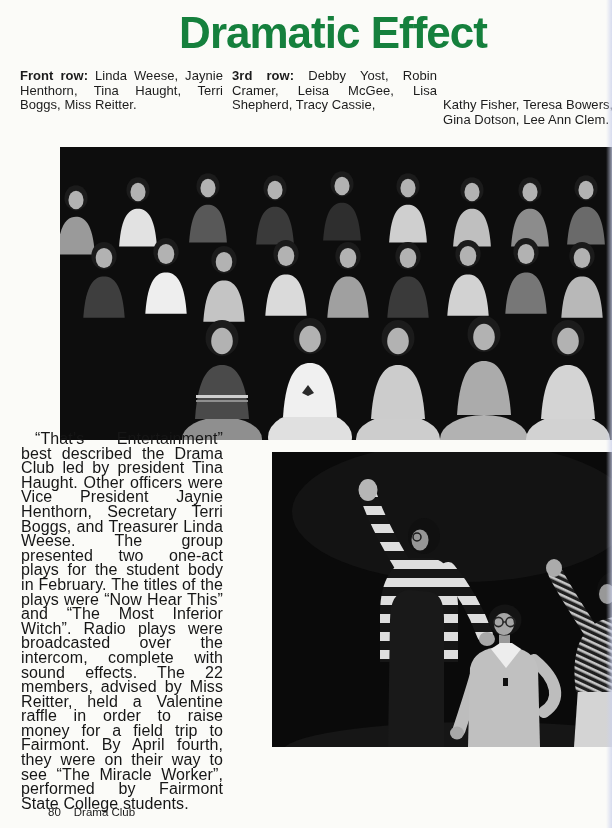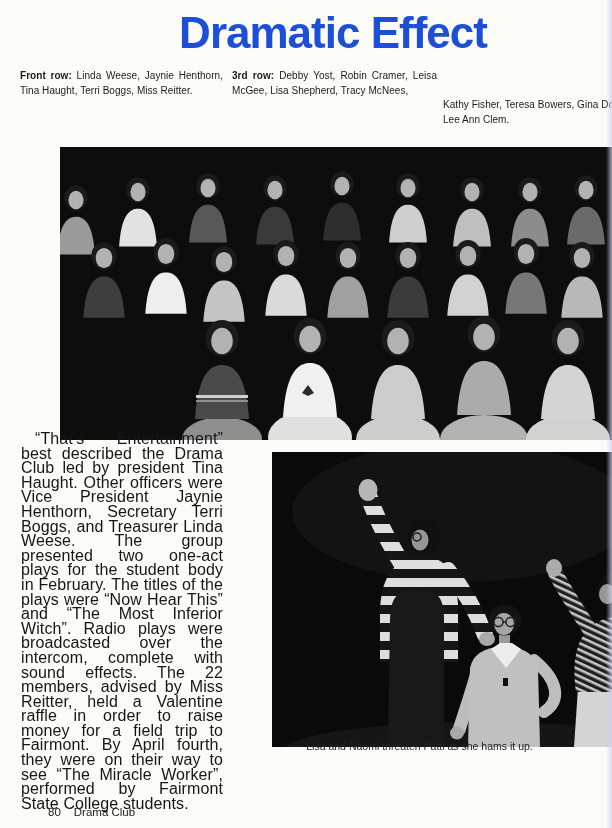--- a/index.html
+++ b/index.html
@@ -10,26 +10,26 @@
     overflow:hidden;
     font-family:"Liberation Sans", sans-serif;
     color:#1a1a1a;
     margin:0 auto;
   }
   
   .title{
     position:absolute;top:11px;left:54px;width:558px;
     margin:0;text-align:center;
     font-size:44px;font-weight:bold;letter-spacing:-1px;line-height:1.0;
-    color:#1d4ed8;
+    color:#15803d;
   }
   
   .roster-col{
     position:absolute;top:69px;
-    font-size:10px;line-height:14.5px;
+    font-size:13px;line-height:14.5px;
     letter-spacing:0.05px;
     color:#1c1c1c;
   }
   .roster-col p{margin:0;text-align:justify;}
   .roster-col b{font-weight:bold;}
   .col1{left:20px;width:203px;}
   .col2{left:232px;width:205px;}
   .col3{left:443px;width:200px;}
   .col3 p{padding-top:29px;text-align:left;}
   
@@ -70,21 +70,21 @@
 
 <div class="page">
 
   <h1 class="title">Dramatic Effect</h1>
 
   <div class="roster-col col1">
     <p><b>Front row:</b><span> Linda Weese, Jaynie Henthorn, Tina Haught, Terri Boggs, Miss Reitter.</span></p>
   </div>
 
   <div class="roster-col col2">
-    <p><b>3rd row:</b><span> Debby Yost, Robin Cramer, Leisa McGee, Lisa Shepherd, Tracy McNees,</span></p>
+    <p><b>3rd row:</b><span> Debby Yost, Robin Cramer, Leisa McGee, Lisa Shepherd, Tracy Cassie,</span></p>
   </div>
 
   <div class="roster-col col3">
     <p><span>Kathy Fisher, Teresa Bowers, Gina Dotson, Lee Ann Clem.</span></p>
   </div>
 
   <figure class="photo group-photo">
     <svg width="592" height="293" viewBox="0 0 592 293" xmlns="http://www.w3.org/2000/svg">
       <style>
         .h{fill:var(--h,#1b1b1b);} .f{fill:var(--f,#b2b2b2);} .t{fill:var(--t,#8a8a8a);}
@@ -189,20 +189,19 @@
         <rect x="303" y="229" width="52" height="8" fill="#141414"></rect>
         <path d="M304 240 C298 198 310 176 330 168 L352 162 C368 170 375 188 375 206 L375 240 Z" fill="url(#fstr)"></path>
         <path d="M318 178 C304 156 292 138 284 122" stroke="url(#fstr)" stroke-width="15" fill="none" stroke-linecap="round"></path>
         <ellipse cx="282" cy="116" rx="8" ry="9" fill="#ababab"></ellipse>
         <ellipse cx="342" cy="138" rx="17" ry="18" fill="#0f0f0f"></ellipse>
         <ellipse cx="335" cy="142" rx="8" ry="10" fill="#989898"></ellipse>
       </g>
     </svg>
   </figure>
 
-  <p class="stage-caption">Lisa and Naomi threaten Patti as she hams it up.</p>
 
   <div class="footer">
     <span class="page-num">80</span><span class="section">Drama Club</span>
   </div>
 
   <div class="page-edge"></div>
 </div>
 
 </body></html>

